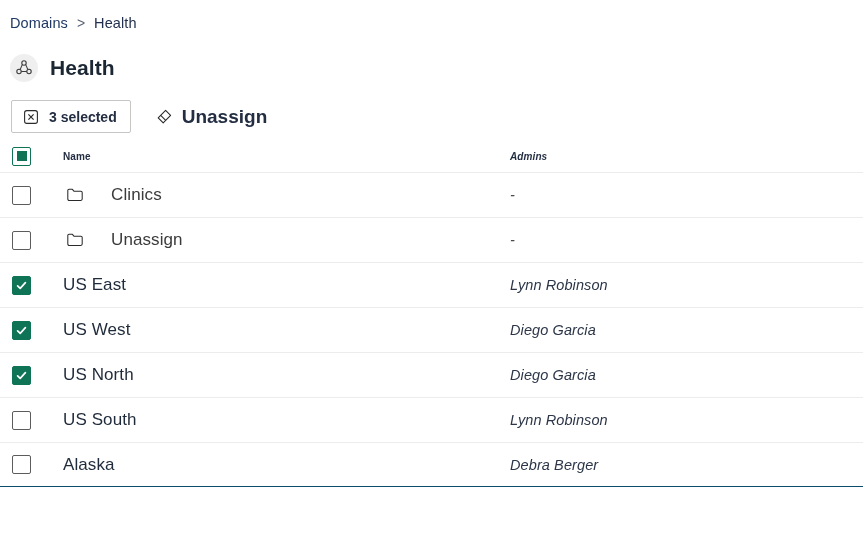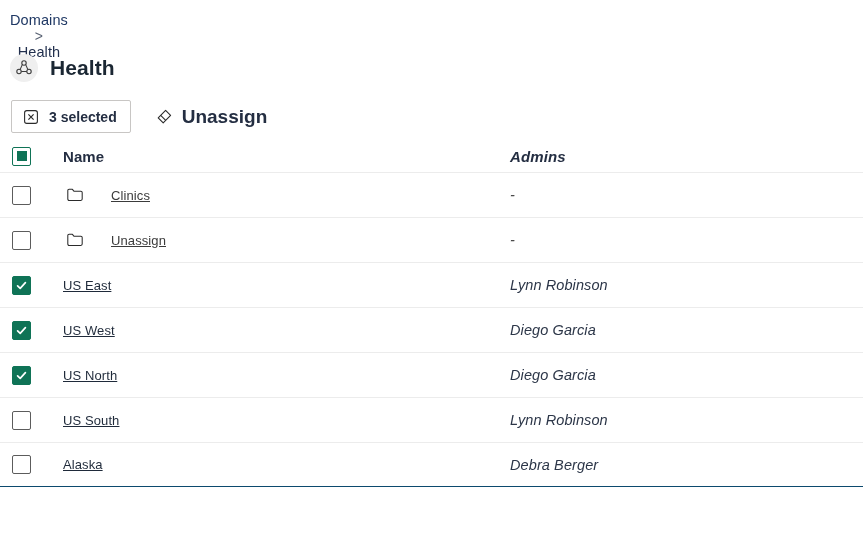--- a/index.html
+++ b/index.html
@@ -23,21 +23,20 @@
 
   
   .breadcrumb {
     position: absolute;
     left: 10px;
     top: 12px;
     display: flex;
     align-items: center;
     height: 22px;
     font-size: 14.5px;
-    flex-direction: column;
   }
   .crumb {
     color: #1f3864;
     letter-spacing: 0.1px;
     cursor: pointer;
   }
   .crumb.current { color: #22304e; }
   .crumb-sep {
     color: #5a6374;
     margin: 0 9px;
@@ -158,21 +157,21 @@
   }
   .cell-admins {
     flex: 1 1 auto;
     display: flex;
     align-items: center;
     min-width: 0;
     font-style: italic;
   }
 
   .th-label {
-    font-size: 15px;
+    font-size: 10px;
     font-weight: 700;
     color: #242e42;
     letter-spacing: 0.1px;
   }
 
   
   .cb {
     width: 19px;
     height: 19px;
     border-radius: 2px;
@@ -208,25 +207,24 @@
     margin-left: 15px;
     margin-right: 0;
     flex: 0 0 auto;
     display: flex;
     align-items: center;
     justify-content: center;
   }
   .folder-ico svg { display: block; }
 
   .name-text {
-    font-size: 13px;
+    font-size: 17px;
     color: #3b3b3b;
     letter-spacing: 0.1px;
     white-space: nowrap;
-    text-decoration: underline;
   }
   .name-text.indented { margin-left: 26px; }
   .name-text.flush { margin-left: 13px; color: #1f2a3a; }
 
   .admin-text {
     font-size: 14.5px;
     color: #2c3648;
     letter-spacing: 0.1px;
     white-space: nowrap;
   }

